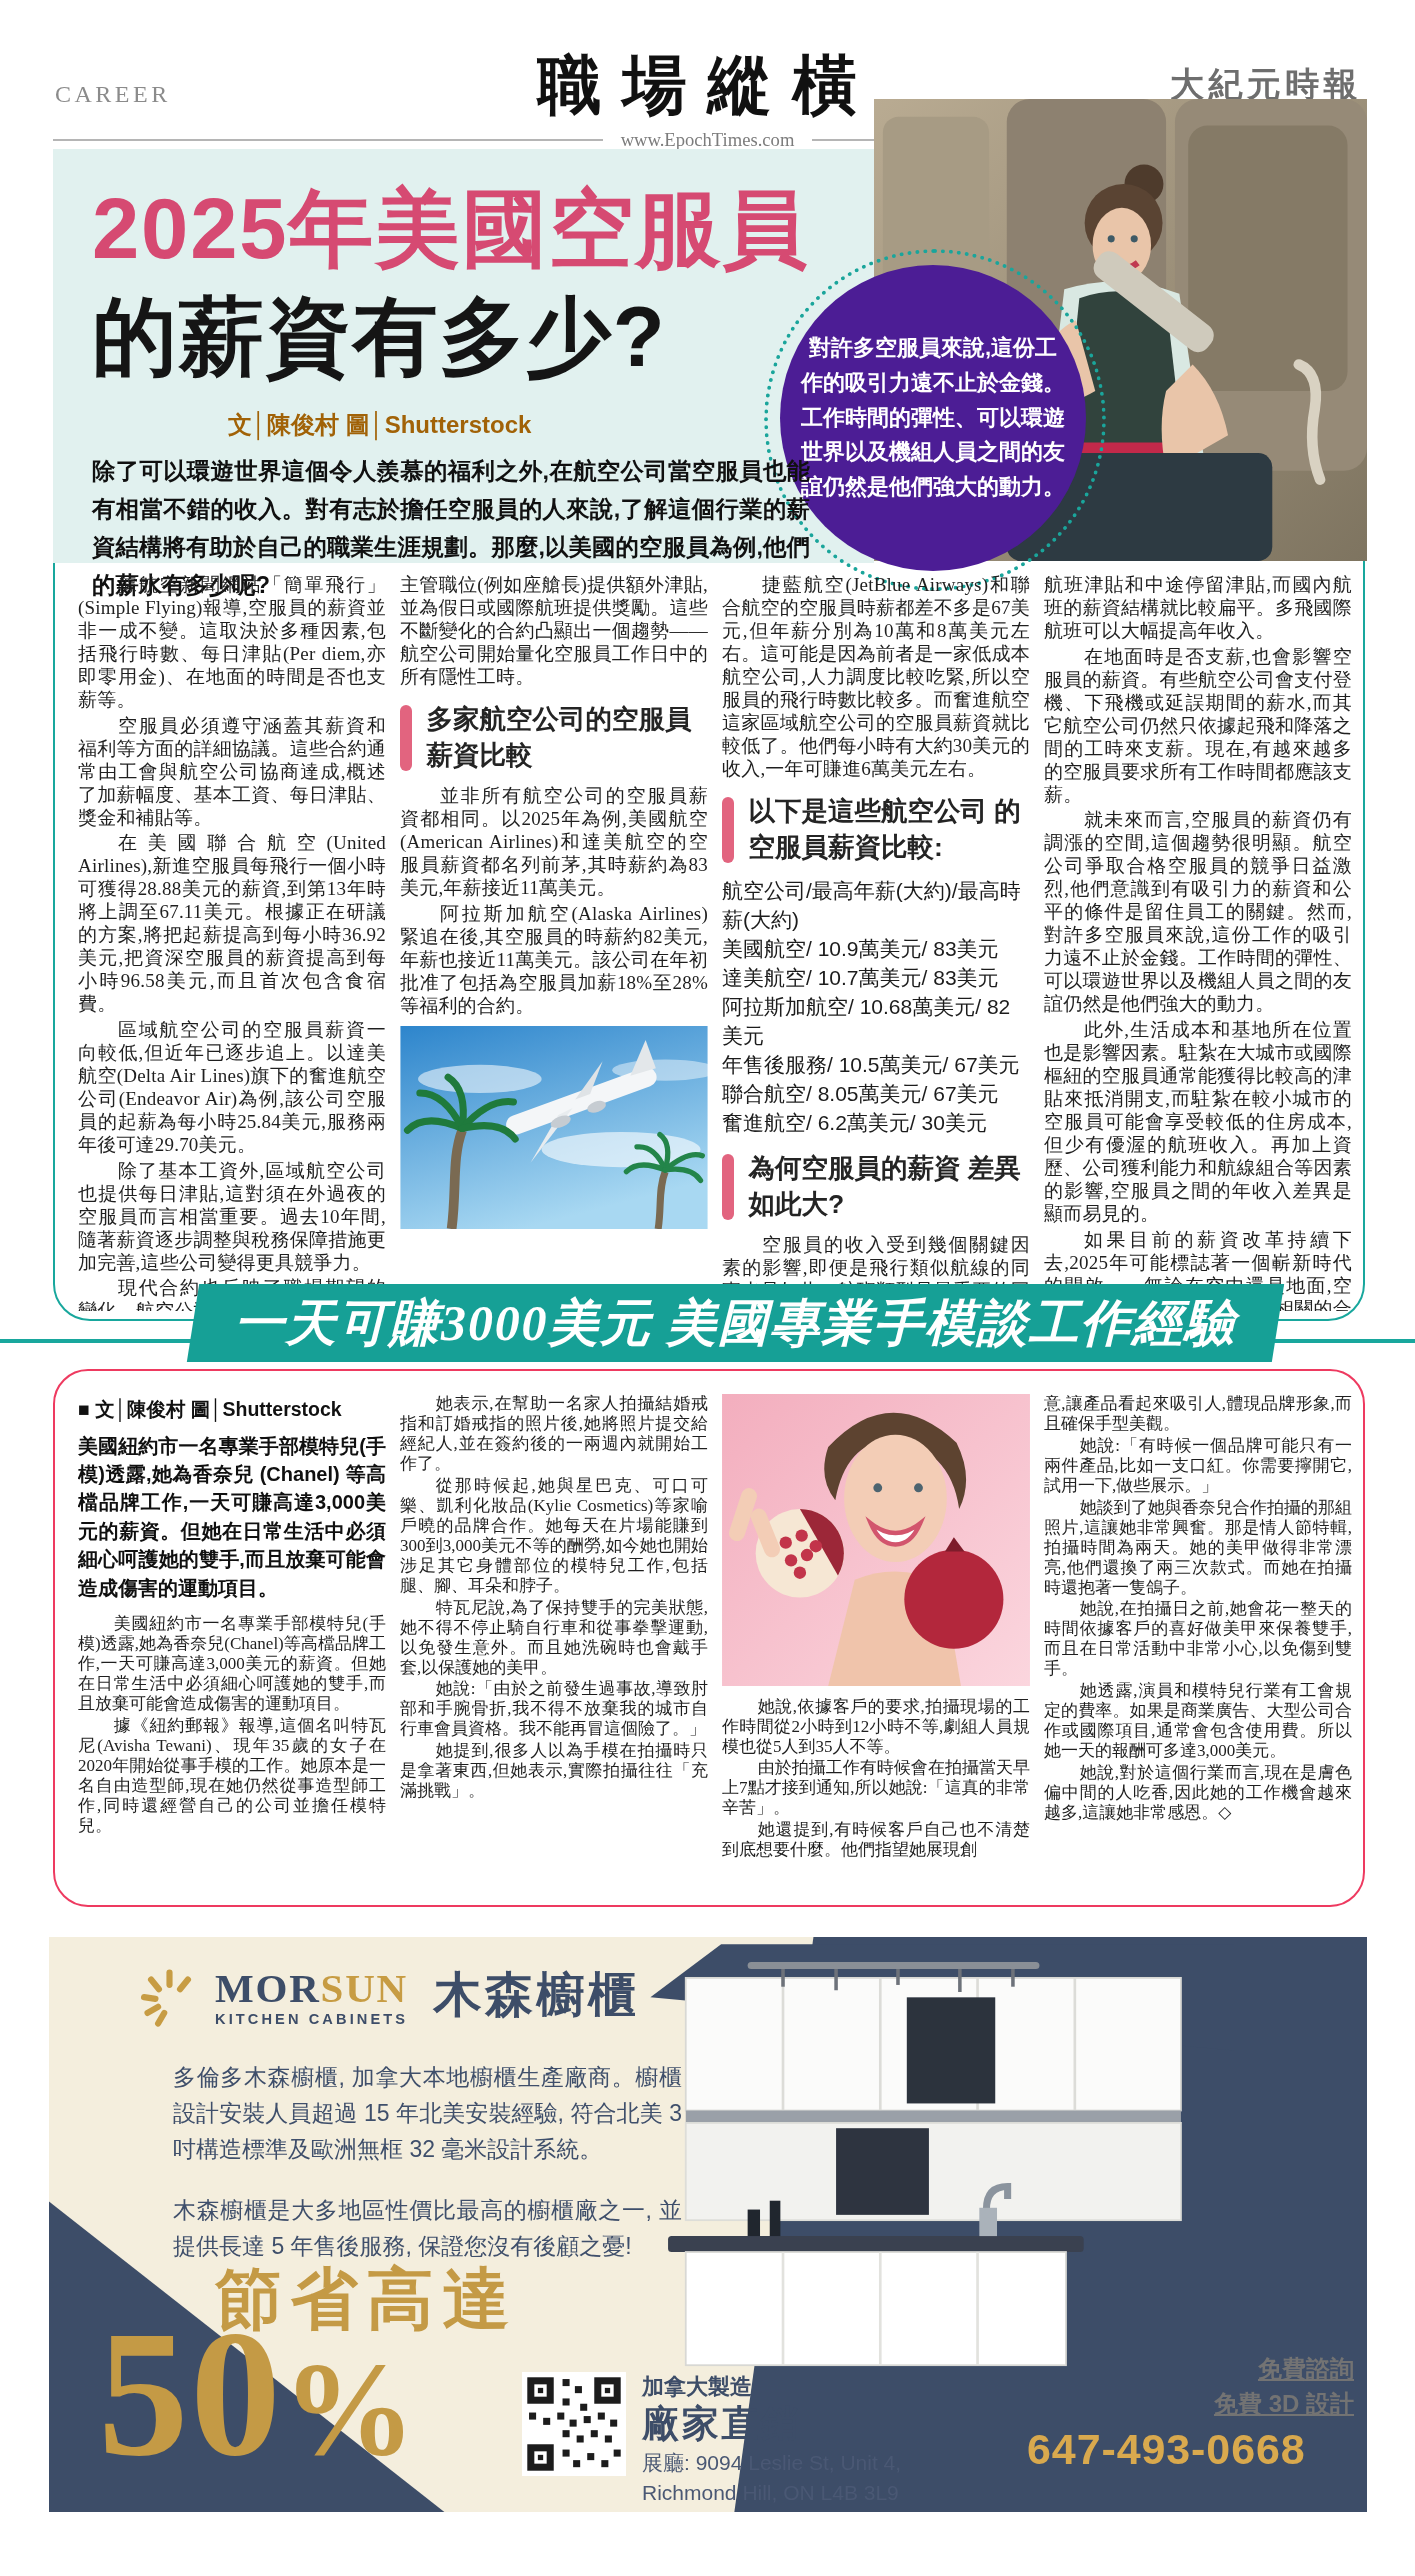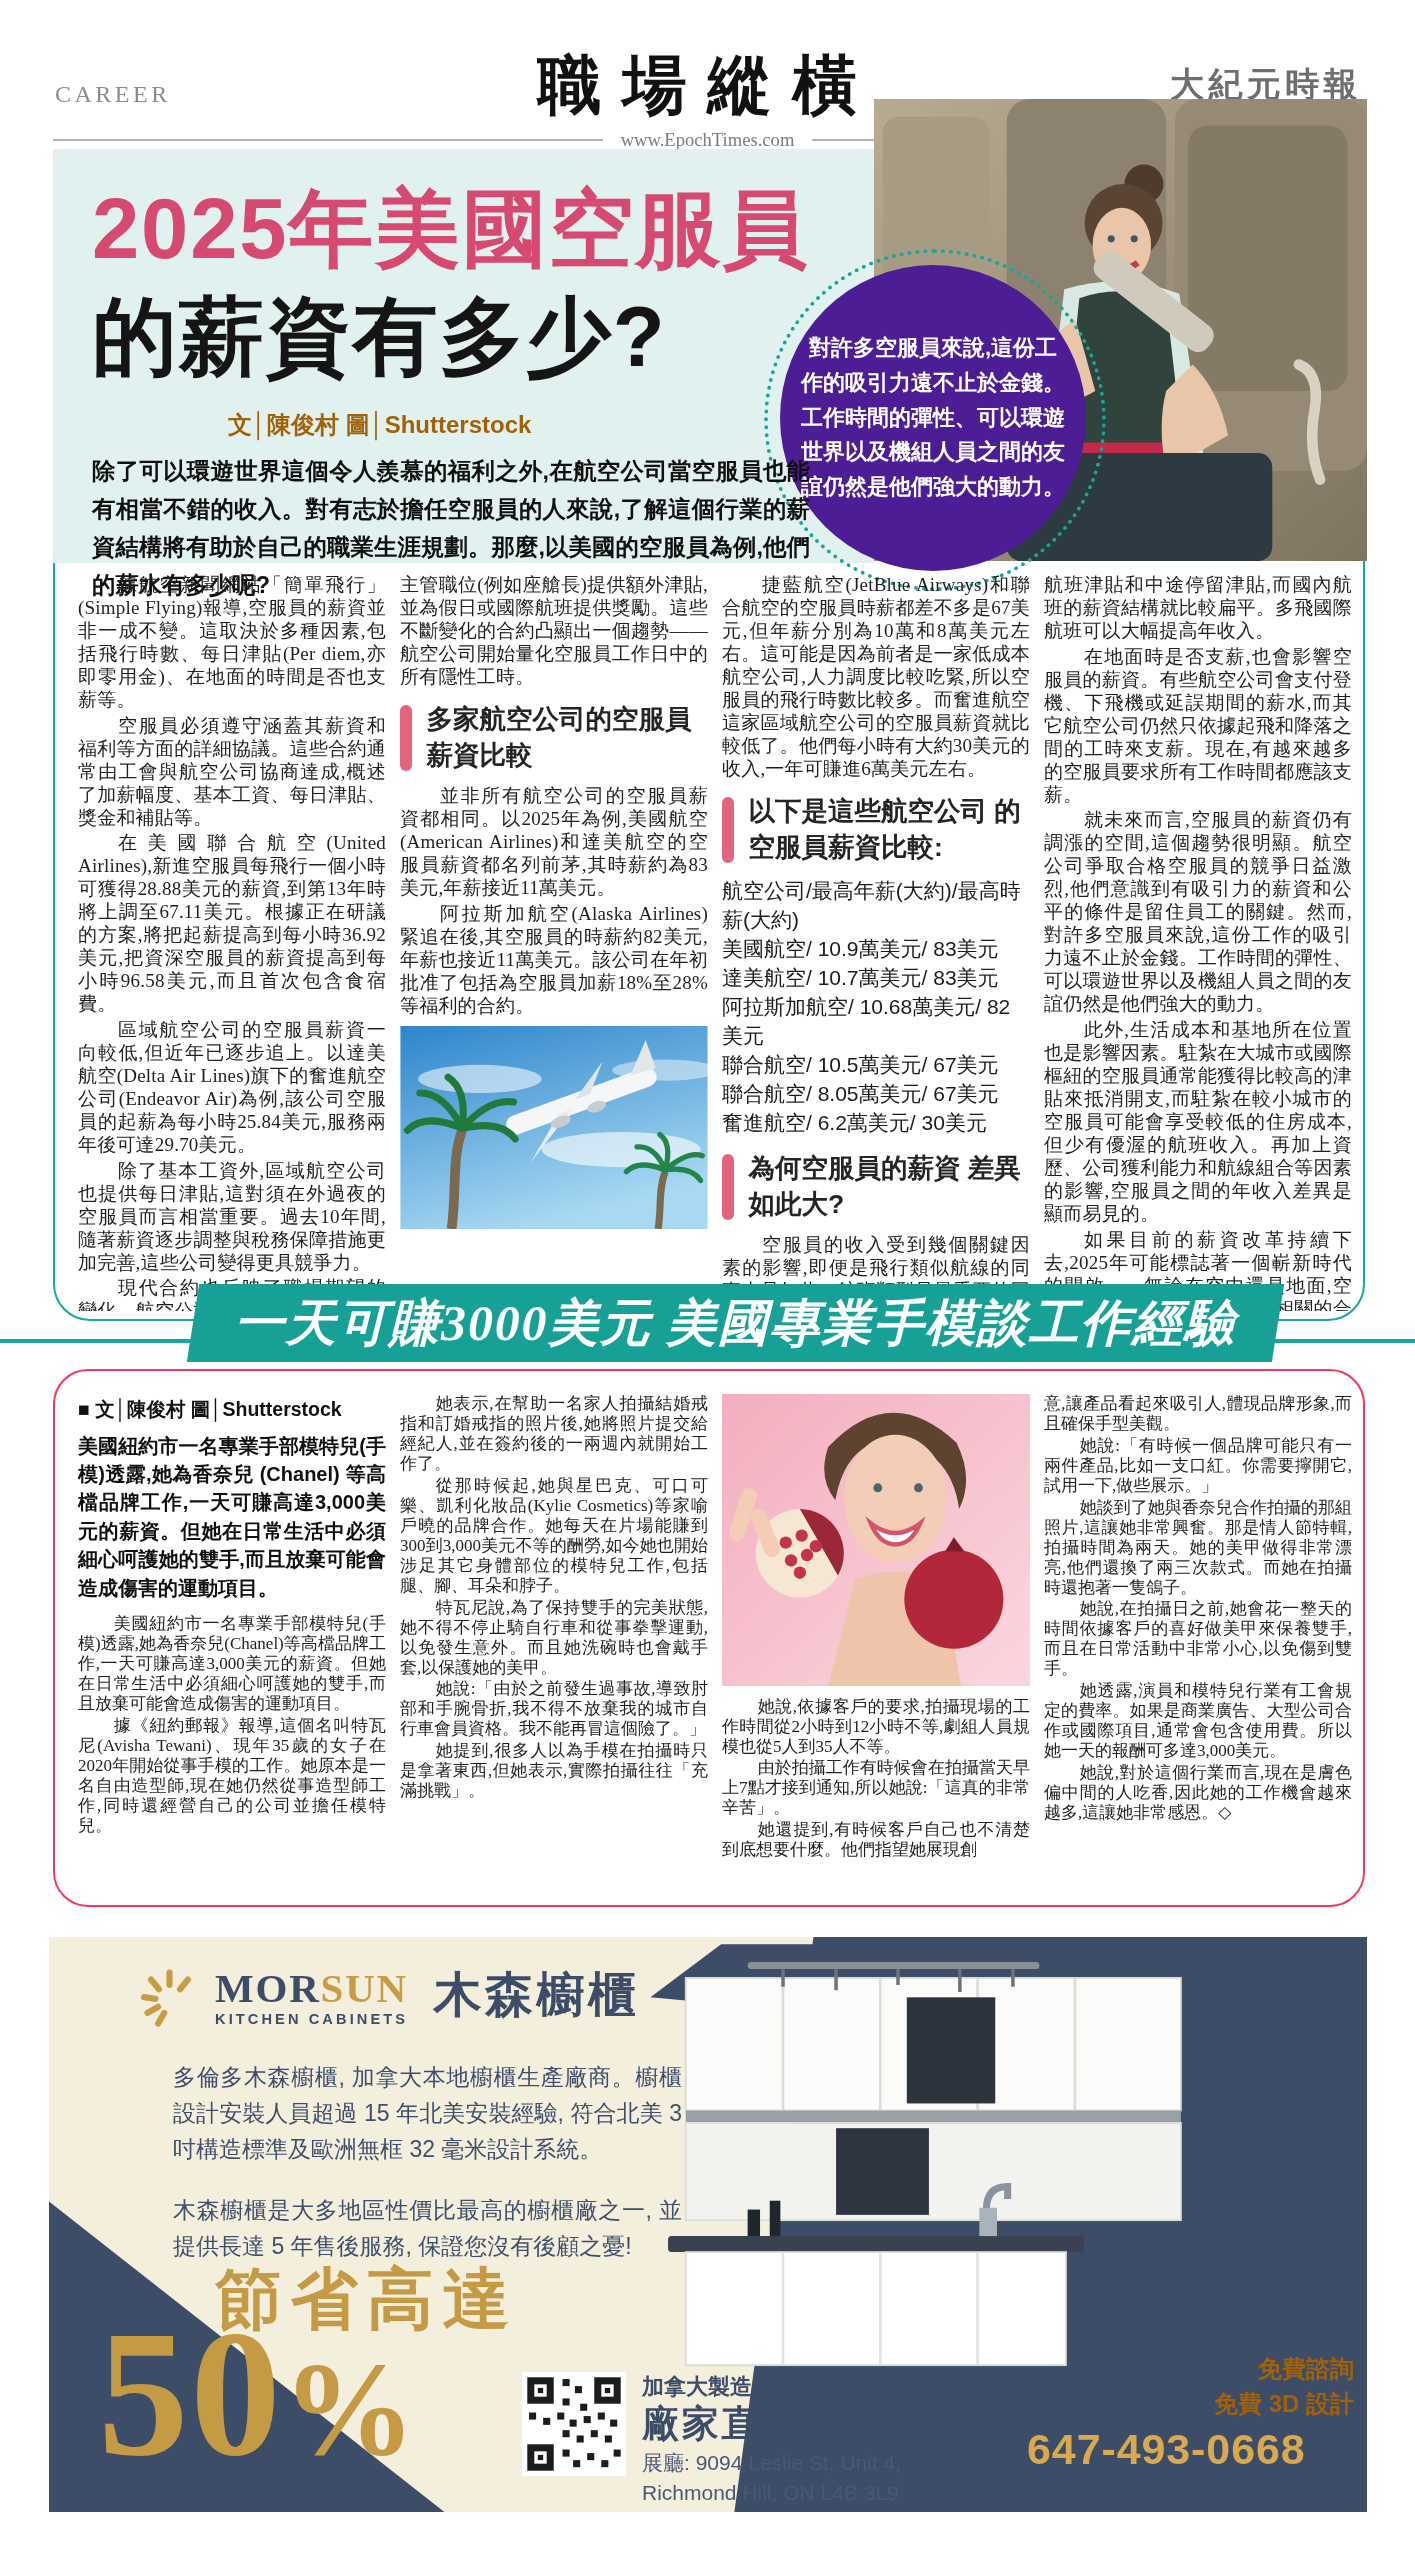--- a/index.html
+++ b/index.html
@@ -74,22 +74,22 @@
         font-family:"Liberation Sans","DejaVu Sans",sans-serif;}
   .ad-pct{position:absolute;left:49px;top:352px;font-weight:bold;font-size:181px;color:#c49a45;letter-spacing:1.8px;
         font-family:"Liberation Serif","DejaVu Serif",serif;}
   .ad-pct span{font-size:133px;}
   .ad-made{position:absolute;left:593px;top:435px;font-size:22px;font-weight:bold;color:#3d4d68;
         font-family:"Liberation Sans","DejaVu Sans",sans-serif;}
   .ad-direct{position:absolute;left:593px;top:462px;font-size:37px;font-weight:bold;color:#3d4d68;letter-spacing:2.7px;
         font-family:"Liberation Sans","DejaVu Sans",sans-serif;}
   .ad-addr{position:absolute;left:593px;top:511px;font-size:21px;line-height:30px;color:#4a5874;
         font-family:"Liberation Sans","DejaVu Sans",sans-serif;}
-  .ad-consult{position:absolute;left:1048px;top:414px;width:257px;text-align:right;color:#a16207;font-size:24px;
-        line-height:35px;font-weight:bold;font-family:"Liberation Sans","DejaVu Sans",sans-serif;}
+  .ad-consult{position:absolute;left:1048px;top:414px;width:257px;text-align:right;color:#737373;font-size:24px;
+        line-height:35px;font-weight:bold;font-family:"Liberation Sans","DejaVu Sans",sans-serif;text-decoration:underline;}
   .ad-phone{position:absolute;left:978px;top:488px;width:327px;text-align:left;color:#d9a94e;font-size:43px;
         font-weight:bold;letter-spacing:0.9px;font-family:"Liberation Sans","DejaVu Sans",sans-serif;}
   .ad-qr{position:absolute;left:473px;top:435px;width:104px;height:104px;background:#fff;}
   .ad-kitchen{position:absolute;left:566px;top:7px;width:619px;height:425px;}
 </style>
 </head>
 <body>
 
 <div class="page">
 
@@ -207,21 +207,21 @@
       <p class="p">捷藍航空(JetBlue Airways)和聯合航空的空服員時薪都差不多是67美元,但年薪分別為10萬和8萬美元左右。這可能是因為前者是一家低成本航空公司,人力調度比較吃緊,所以空服員的飛行時數比較多。而奮進航空這家區域航空公司的空服員薪資就比較低了。他們每小時有大約30美元的收入,一年可賺進6萬美元左右。</p>
       <div class="subhead">
         <span class="bar"></span>
         <span>以下是這些航空公司 的空服員薪資比較:</span>
       </div>
       <div class="salary">
         <div>航空公司/最高年薪(大約)/最高時薪(大約)</div>
         <div>美國航空/ 10.9萬美元/ 83美元</div>
         <div>達美航空/ 10.7萬美元/ 83美元</div>
         <div>阿拉斯加航空/ 10.68萬美元/ 82美元</div>
-        <div>聯合航空/ 10.5萬美元/ 67美元</div>
+        <div>年售後服務/ 10.5萬美元/ 67美元</div>
         <div>聯合航空/ 8.05萬美元/ 67美元</div>
         <div>奮進航空/ 6.2萬美元/ 30美元</div>
       </div>
       <div class="subhead">
         <span class="bar"></span>
         <span>為何空服員的薪資 差異如此大?</span>
       </div>
       <p class="p">空服員的收入受到幾個關鍵因素的影響,即便是飛行類似航線的同事也是如此。航班類型是最重要的因素之一。長途國際航班通常包含夜班津貼、國外</p>
     </div>
     <div class="col">

